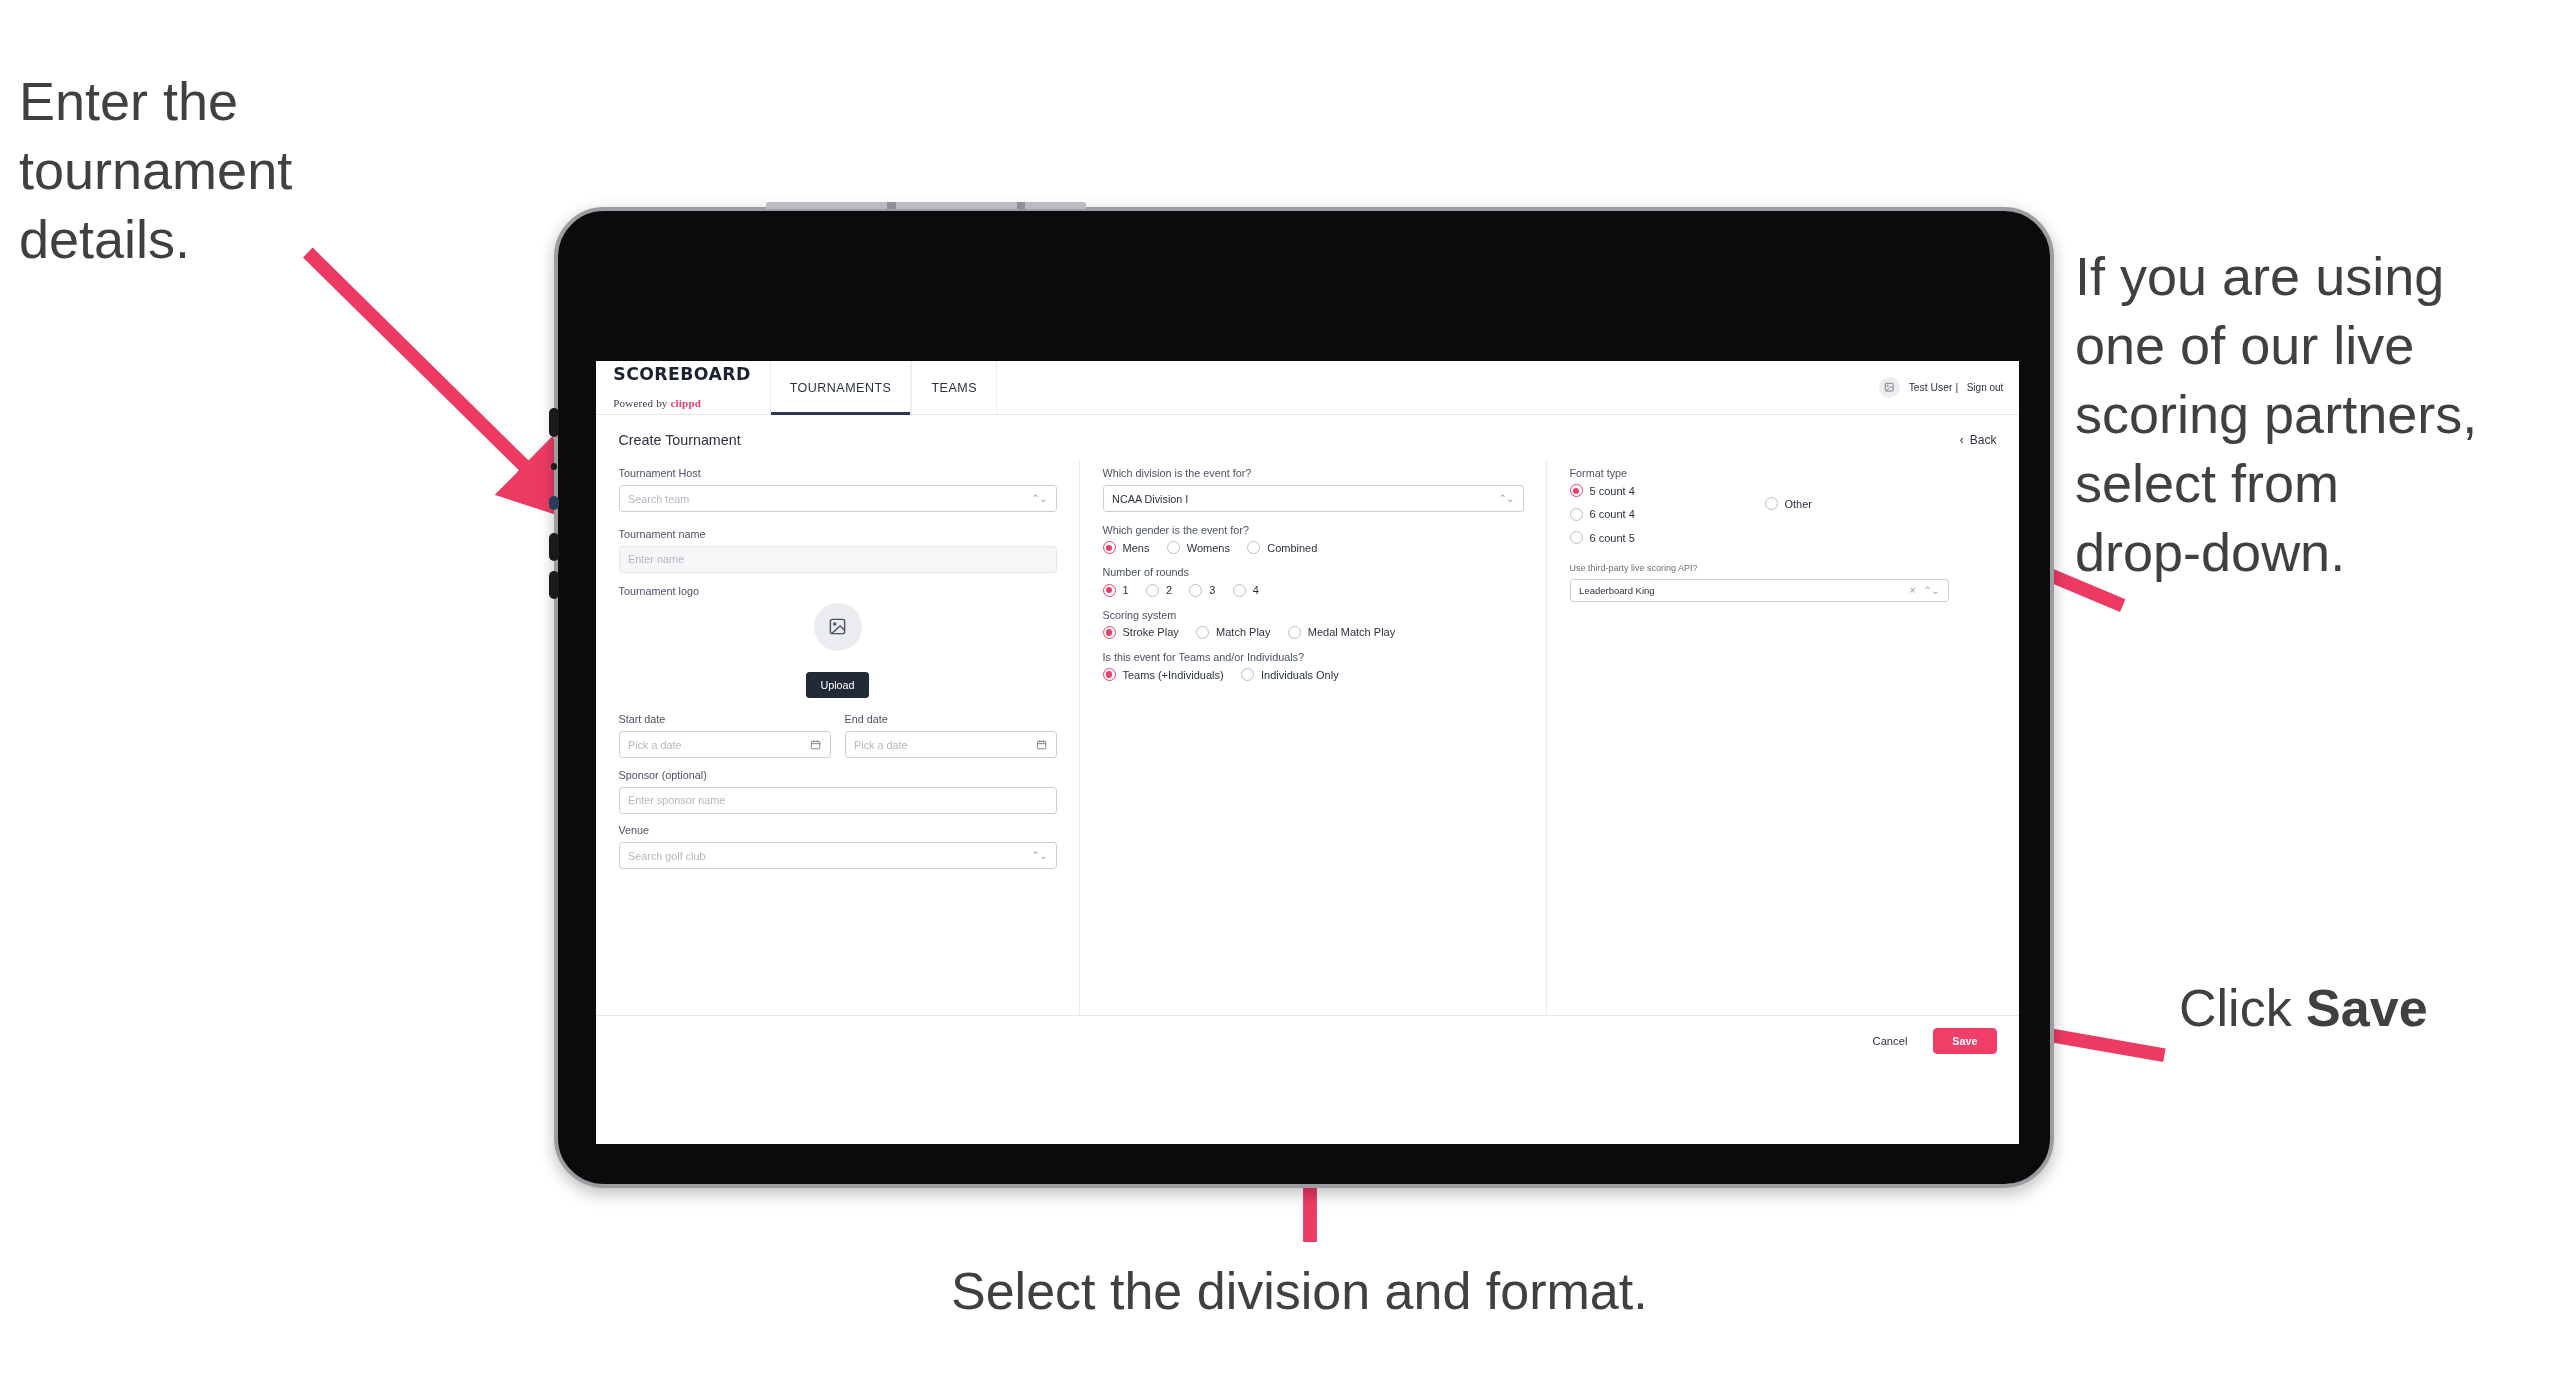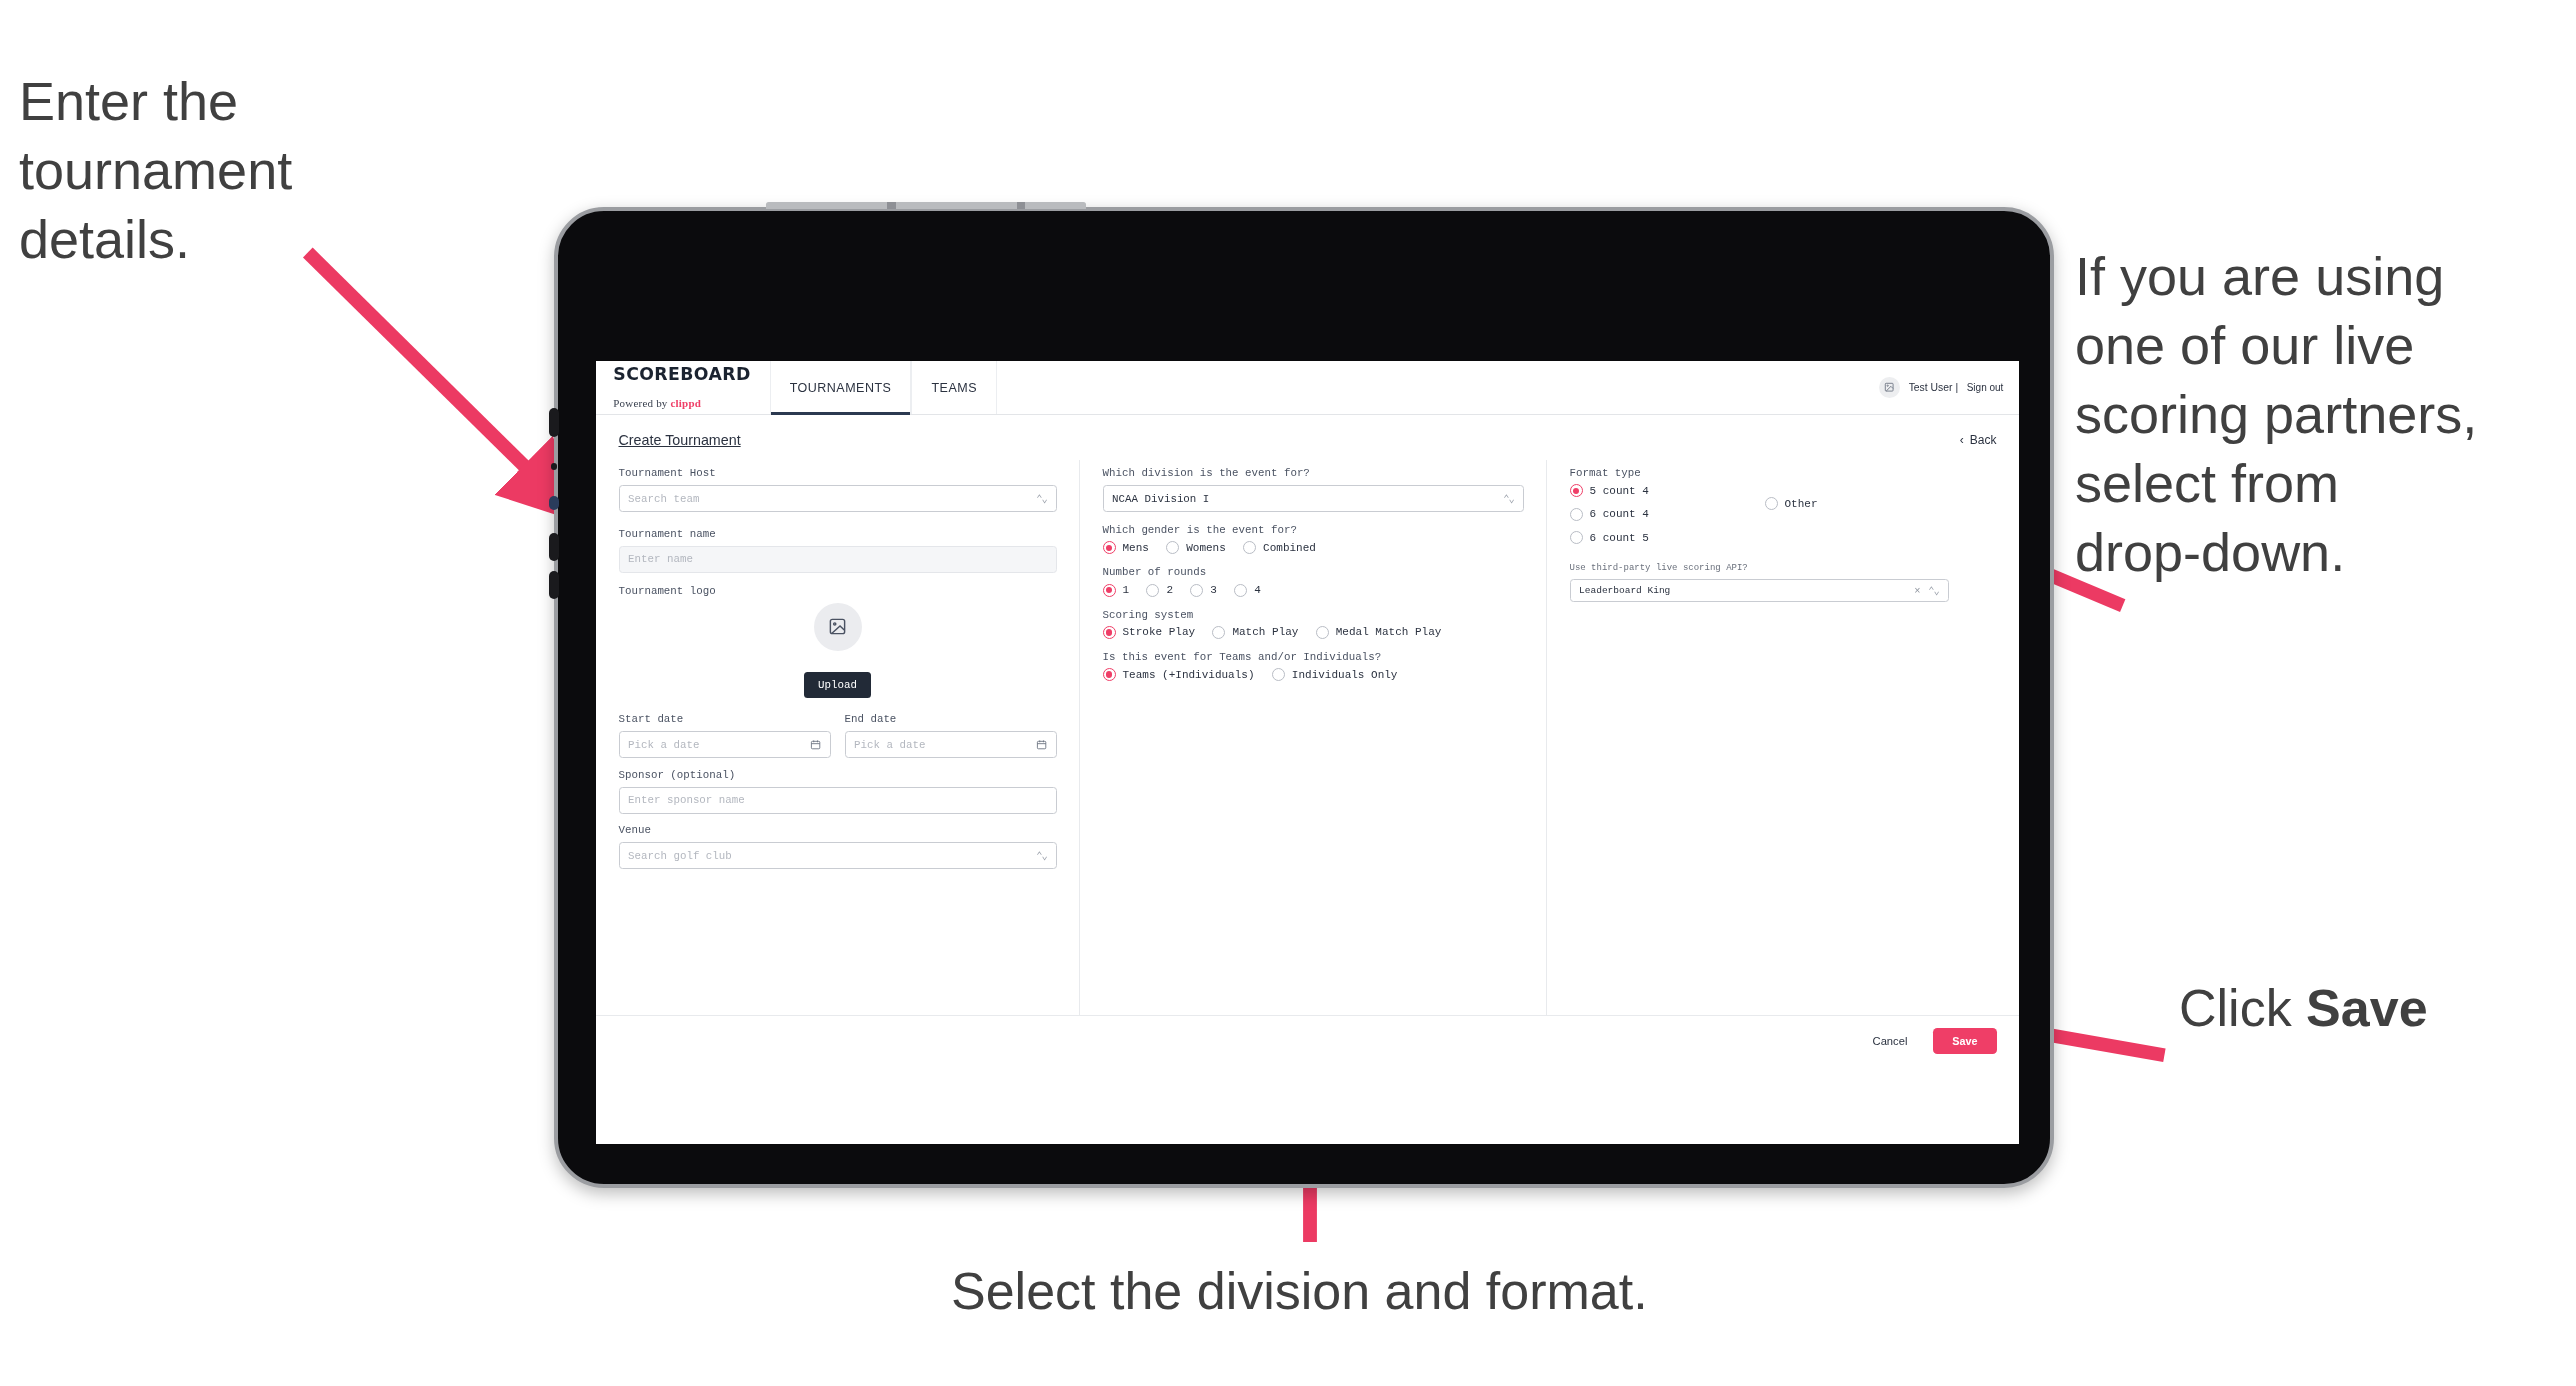--- a/index.html
+++ b/index.html
@@ -90,27 +90,27 @@
   }
   .avatar svg { width: 10.4px; height: 10.4px; }
   .user-name { font-size: 10.4px; color: #2b3240; }
   .signout { font-size: 10px; color: #2b3240; cursor: pointer; }
 
   
   .page-head {
     display: flex; align-items: center; justify-content: space-between;
     padding: 17.3px 22.5px 12px 22.5px;
   }
-  .page-title { font-size: 14.3px; color: #2b3240; text-decoration: underline; }
+  .page-title { font-size: 14.3px; color: #2b3240; }
   .back-link { font-size: 12px; color: #2b3240; display: flex; align-items: center; gap: 6px; cursor: pointer; }
   .back-chev { font-size: 12px; line-height: 1; }
 
   
   .cols { display: flex; height: 555px; }
-  .col { padding: 7px 22.5px 0 22.5px; font-family: Liberation Mono, monospace; }
+  .col { padding: 7px 22.5px 0 22.5px; }
   .col-1 { width: 484px; border-right: 0.9px solid #e8eaed; }
   .col-2 { width: 467px; border-right: 0.9px solid #e8eaed; }
   .col-3 { flex: 1; }
 
   .field-label { font-size: 10.8px; color: #4a5262; margin-bottom: 6px; }
   .field-label.tight { margin-bottom: 5.2px; }
 
   .input {
     height: 27px; width: 100%;
     border: 0.9px solid #c9ccd2; border-radius: 3.5px;

